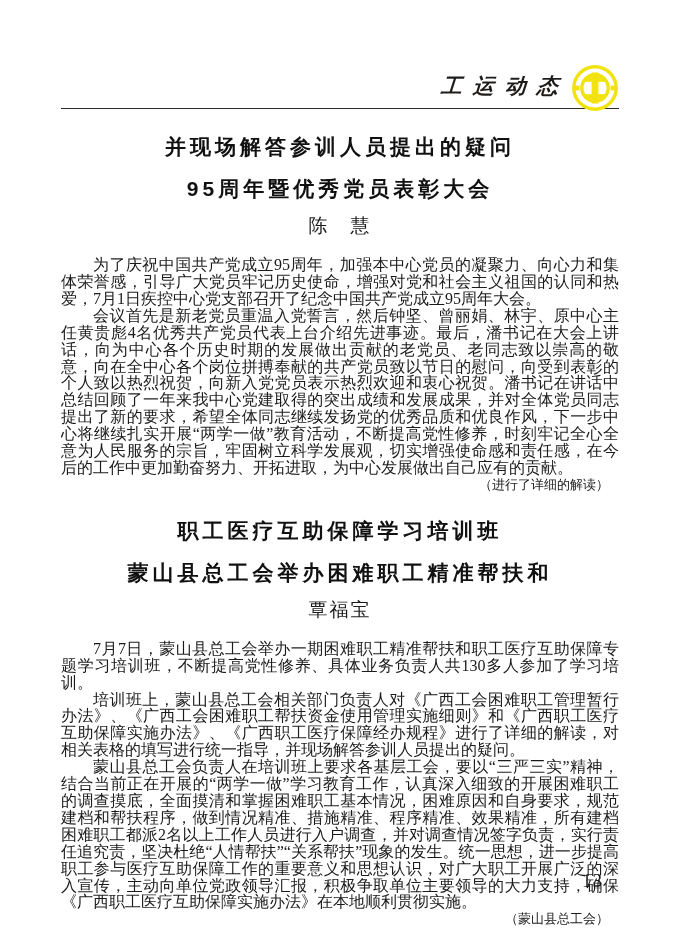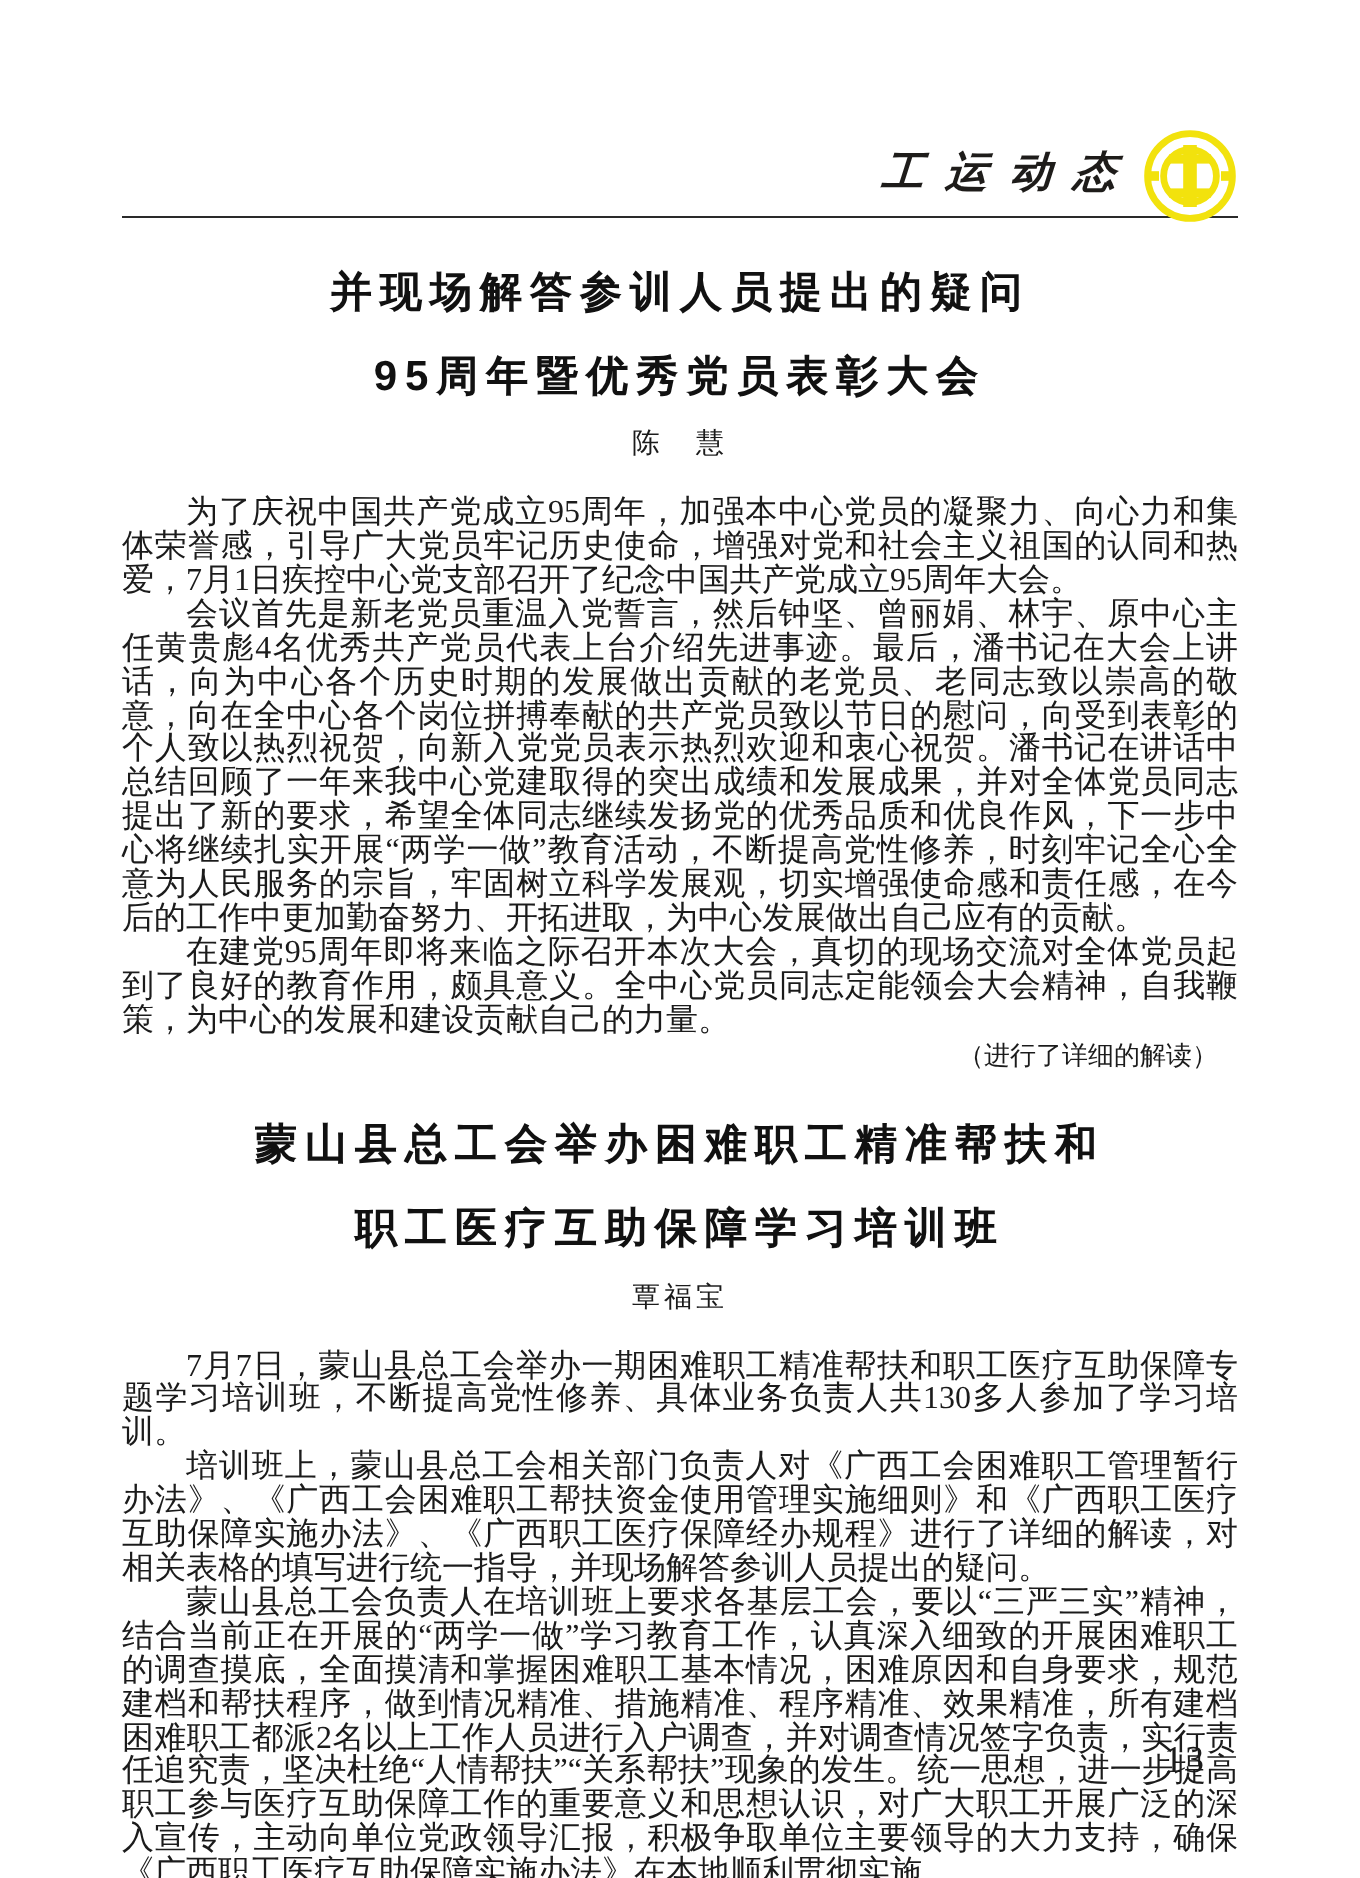--- a/index.html
+++ b/index.html
@@ -61,21 +61,21 @@
     text-align: center;
     color: #111111;
     line-height: 1;
   }
   .title-line { padding: 0; }
   .title-line + .title-line { margin-top: 21px; }
   .t1 { margin-top: 27px; }
   .t2 { margin-top: 26px; }
   .author {
     text-align: center;
-    font-size: 14px;
+    font-size: 19px;
     letter-spacing: 2px;
     margin-top: 4px;
     color: #1b1b1b;
   }
   
   .body-block {
     margin-top: 18px;
     font-size: 16px;
     line-height: 16.9px;
     text-align: justify;
@@ -133,29 +133,28 @@
 
     <article>
       <h1 class="article-title t1">
         <div class="title-line">并现场解答参训人员提出的疑问</div>
         <div class="title-line">95周年暨优秀党员表彰大会</div>
       </h1>
       <div class="author">陈　慧</div>
       <div class="body-block">
         <p>为了庆祝中国共产党成立95周年，加强本中心党员的凝聚力、向心力和集体荣誉感，引导广大党员牢记历史使命，增强对党和社会主义祖国的认同和热爱，7月1日疾控中心党支部召开了纪念中国共产党成立95周年大会。</p>
         <p>会议首先是新老党员重温入党誓言，然后钟坚、曾丽娟、林宇、原中心主任黄贵彪4名优秀共产党员代表上台介绍先进事迹。最后，潘书记在大会上讲话，向为中心各个历史时期的发展做出贡献的老党员、老同志致以崇高的敬意，向在全中心各个岗位拼搏奉献的共产党员致以节日的慰问，向受到表彰的个人致以热烈祝贺，向新入党党员表示热烈欢迎和衷心祝贺。潘书记在讲话中总结回顾了一年来我中心党建取得的突出成绩和发展成果，并对全体党员同志提出了新的要求，希望全体同志继续发扬党的优秀品质和优良作风，下一步中心将继续扎实开展“两学一做”教育活动，不断提高党性修养，时刻牢记全心全意为人民服务的宗旨，牢固树立科学发展观，切实增强使命感和责任感，在今后的工作中更加勤奋努力、开拓进取，为中心发展做出自己应有的贡献。</p>
-        <p>在建党95周年即将来临之际召开本次大会，真切的现场交流对全体党员起到了良好的教育作用，颇具意义。全中心党员同志定能领会大会精神，自我鞭策，为中心的发展和建设贡献自己的力量。</p>
       </div>
       <div class="attribution">（进行了详细的解读）</div>
     </article>
 
     <article>
       <h1 class="article-title t2">
+        <div class="title-line">职工医疗互助保障学习培训班</div>
         <div class="title-line">蒙山县总工会举办困难职工精准帮扶和</div>
-        <div class="title-line">职工医疗互助保障学习培训班</div>
       </h1>
       <div class="author">覃福宝</div>
       <div class="body-block">
         <p>7月7日，蒙山县总工会举办一期困难职工精准帮扶和职工医疗互助保障专题学习培训班，不断提高党性修养、具体业务负责人共130多人参加了学习培训。</p>
         <p>培训班上，蒙山县总工会相关部门负责人对《广西工会困难职工管理暂行办法》、《广西工会困难职工帮扶资金使用管理实施细则》和《广西职工医疗互助保障实施办法》、《广西职工医疗保障经办规程》进行了详细的解读，对相关表格的填写进行统一指导，并现场解答参训人员提出的疑问。</p>
         <p>蒙山县总工会负责人在培训班上要求各基层工会，要以“三严三实”精神，结合当前正在开展的“两学一做”学习教育工作，认真深入细致的开展困难职工的调查摸底，全面摸清和掌握困难职工基本情况，困难原因和自身要求，规范建档和帮扶程序，做到情况精准、措施精准、程序精准、效果精准，所有建档困难职工都派2名以上工作人员进行入户调查，并对调查情况签字负责，实行责任追究责，坚决杜绝“人情帮扶”“关系帮扶”现象的发生。统一思想，进一步提高职工参与医疗互助保障工作的重要意义和思想认识，对广大职工开展广泛的深入宣传，主动向单位党政领导汇报，积极争取单位主要领导的大力支持，确保《广西职工医疗互助保障实施办法》在本地顺利贯彻实施。</p>
       </div>
       <div class="attribution">（蒙山县总工会）</div>
     </article>
 

